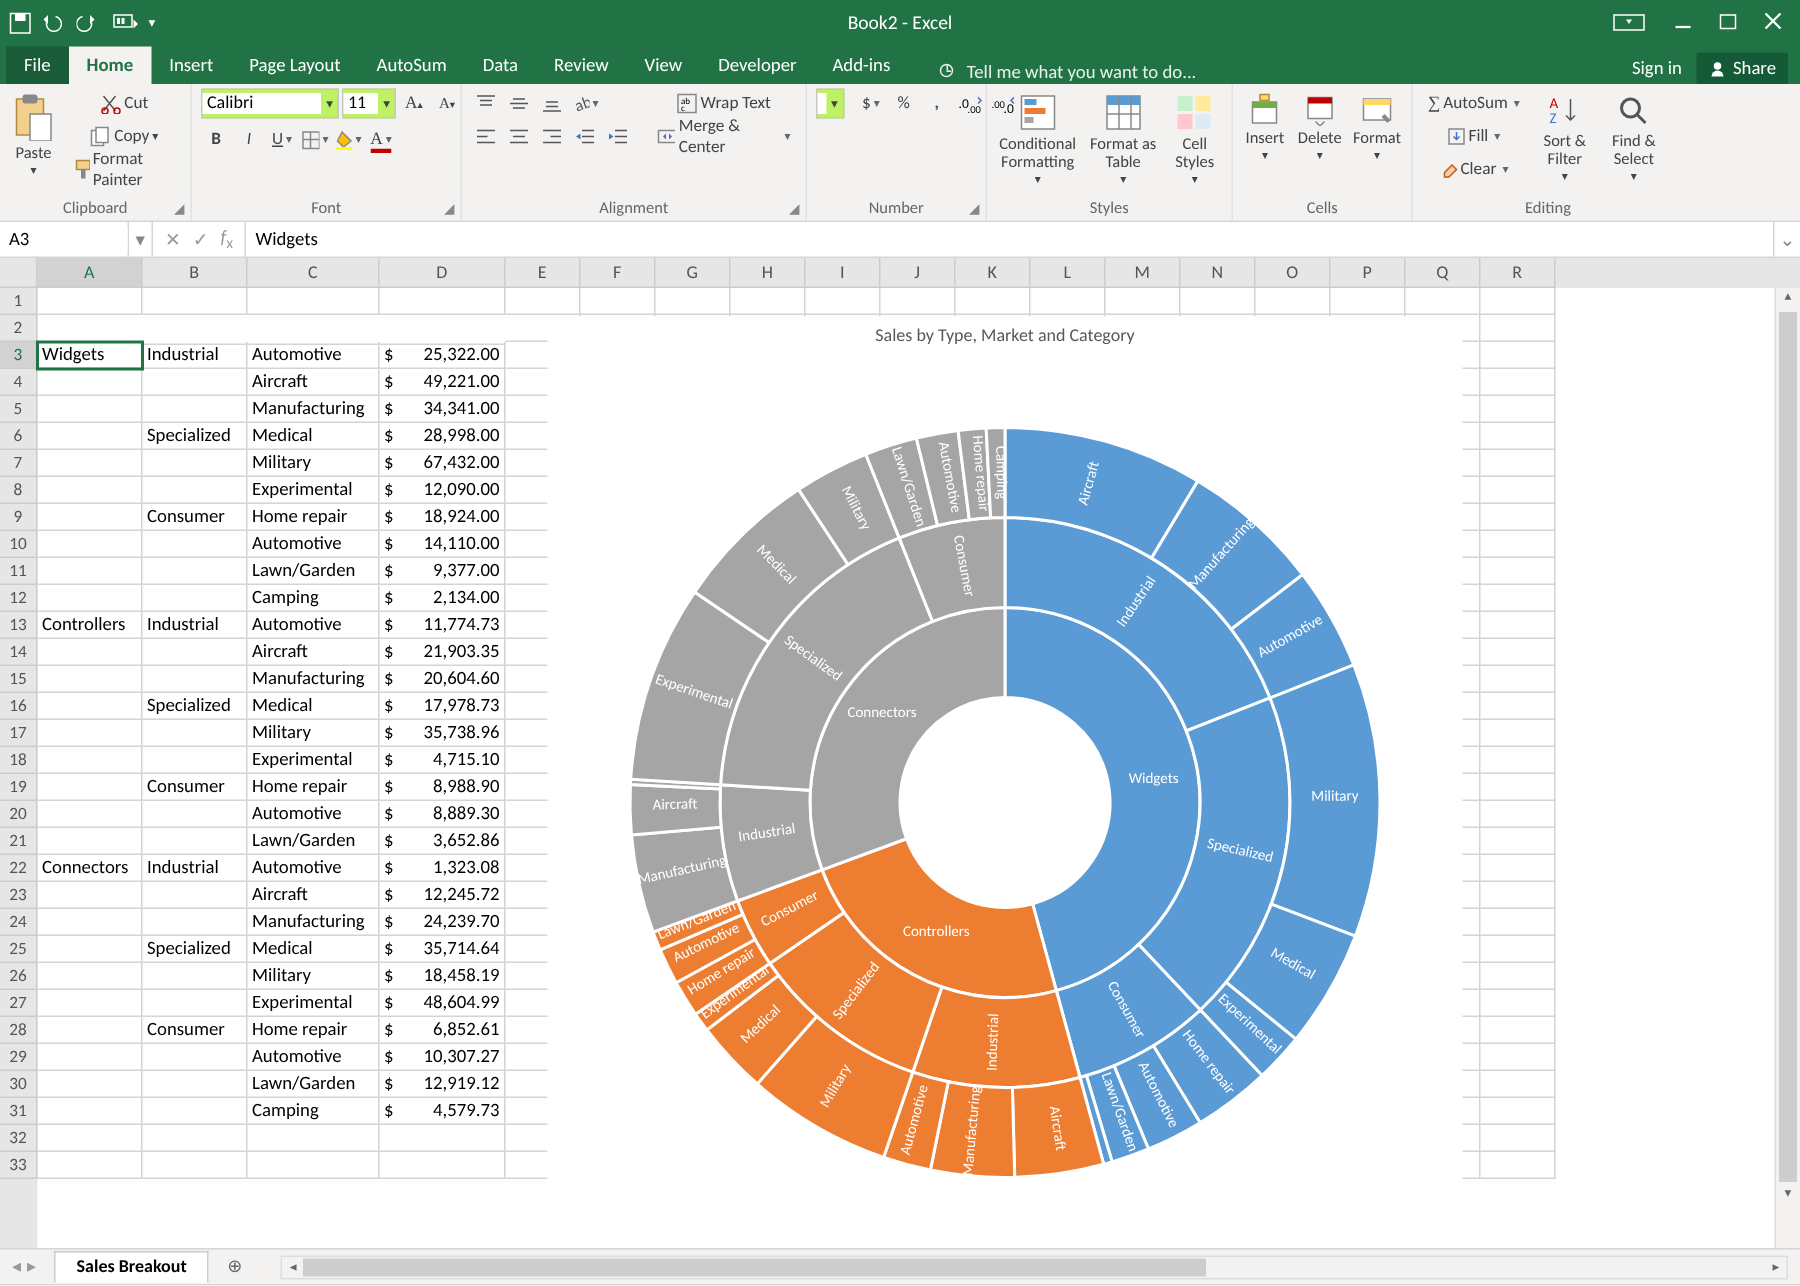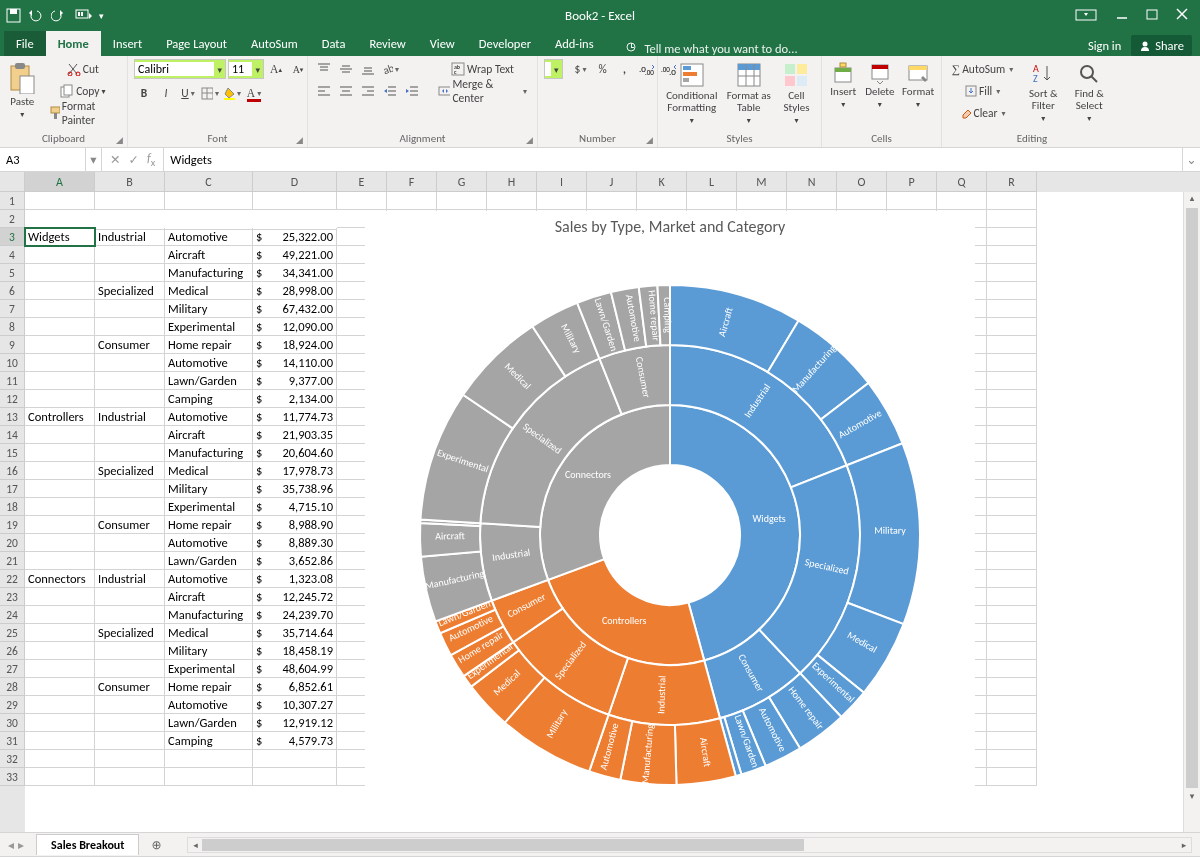--- a/index.html
+++ b/index.html
@@ -54,21 +54,21 @@
   .grid-rows { }
   .grow { display: flex; height: 18px; }
   .cell { border-right: 1px solid #d4d4d4; border-bottom: 1px solid #d4d4d4; padding: 0 3px; font-size: 12.5px; font-family: Calibri, Arial; display: flex; align-items: center; white-space: nowrap; overflow: hidden; }
   .cell.header { font-weight: bold; margin-top: 19px; }
   .cell.money { justify-content: space-between; }
   .cell.money .dollar { }
   .cell.money .amt { text-align: right; }
   .cell.active { outline: 2px solid #217346; outline-offset: -1px; z-index: 2; position: relative; background: #fff; }
   
   .chart-area { position: absolute; left: 340px; top: 19px; width: 610px; height: 600px; background: #fff; }
-  .chart-title { text-align: center; font-size: 16px; color: #595959; padding: 6px; }
+  .chart-title { text-align: center; font-size: 12px; color: #595959; padding: 6px; }
   .sunburst { position: absolute; left: 50%; top: 54%; transform: translate(-50%, -50%); }
   .slabel { fill: #fff; font-size: 10px; text-anchor: middle; }
   
   .sheet-tabs { height: 24px; border-top: 1px solid #d5d5d5; display: flex; align-items: center; font-size: 12px; background: #f3f2f1; }
   .sheet-nav { display: flex; gap: 4px; padding: 0 8px; color: #999; }
   .sheet-tab { padding: 3px 14px; background: #fff; border: 1px solid #ccc; border-bottom: none; font-weight: bold; margin-left: 4px; }
   .sheet-add { width: 22px; height: 22px; display: flex; align-items: center; justify-content: center; color: #666; margin-left: 6px; }
   .hscroll { flex: 1; margin: 0 8px 0 20px; height: 16px; background: #f3f2f1; border: 1px solid #ddd; position: relative; display: flex; }
   .hscroll .thumb { position: absolute; left: 14px; width: 60%; top: 1px; bottom: 1px; background: #cdcdcd; }
   .hscroll .arr { width: 14px; display: flex; align-items: center; justify-content: center; font-size: 9px; color: #666; }

